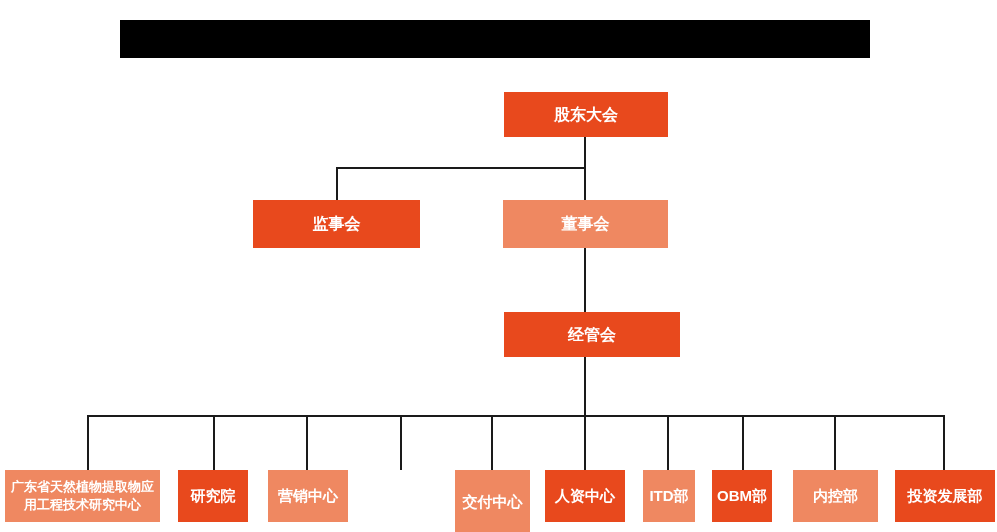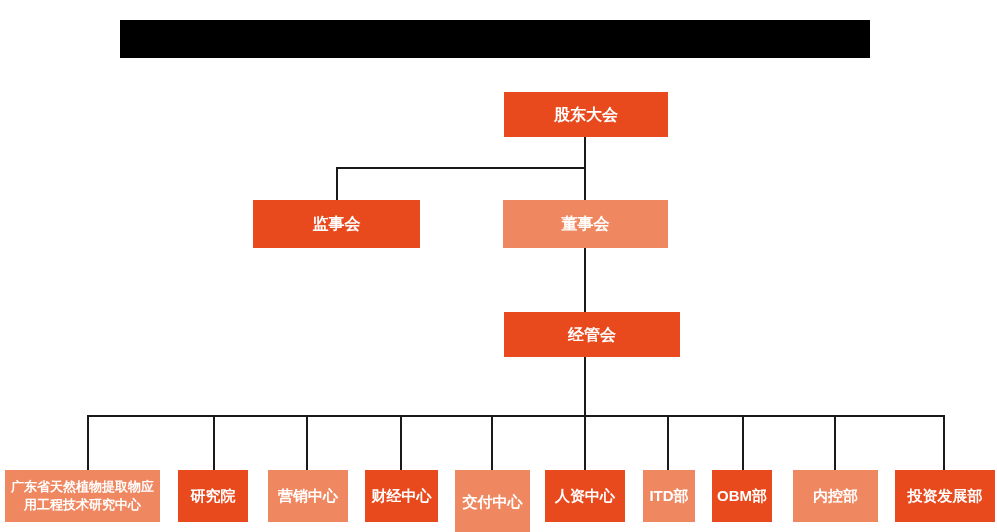--- a/index.html
+++ b/index.html
@@ -68,23 +68,20 @@
 
   <div class="node secondary tiny" style="left:5px;top:470px;width:155px;height:52px">
     <span>广东省天然植物提取物应用工程技术研究中心</span>
   </div>
   <div class="node primary small" style="left:178px;top:470px;width:70px;height:52px">
     <span>研究院</span>
   </div>
   <div class="node secondary small" style="left:268px;top:470px;width:80px;height:52px">
     <span>营销中心</span>
   </div>
-  <div class="node primary small" style="left:365px;top:470px;width:73px;height:52px">
-    <span>财经中心</span>
-  </div>
   <div class="node secondary small" style="left:455px;top:470px;width:75px;height:64px">
     <span>交付中心</span>
   </div>
   <div class="node primary small" style="left:545px;top:470px;width:80px;height:52px">
     <span>人资中心</span>
   </div>
   <div class="node primary small" style="left:712px;top:470px;width:60px;height:52px">
     <span>OBM部</span>
   </div>
   <div class="node secondary small" style="left:643px;top:470px;width:52px;height:52px">

